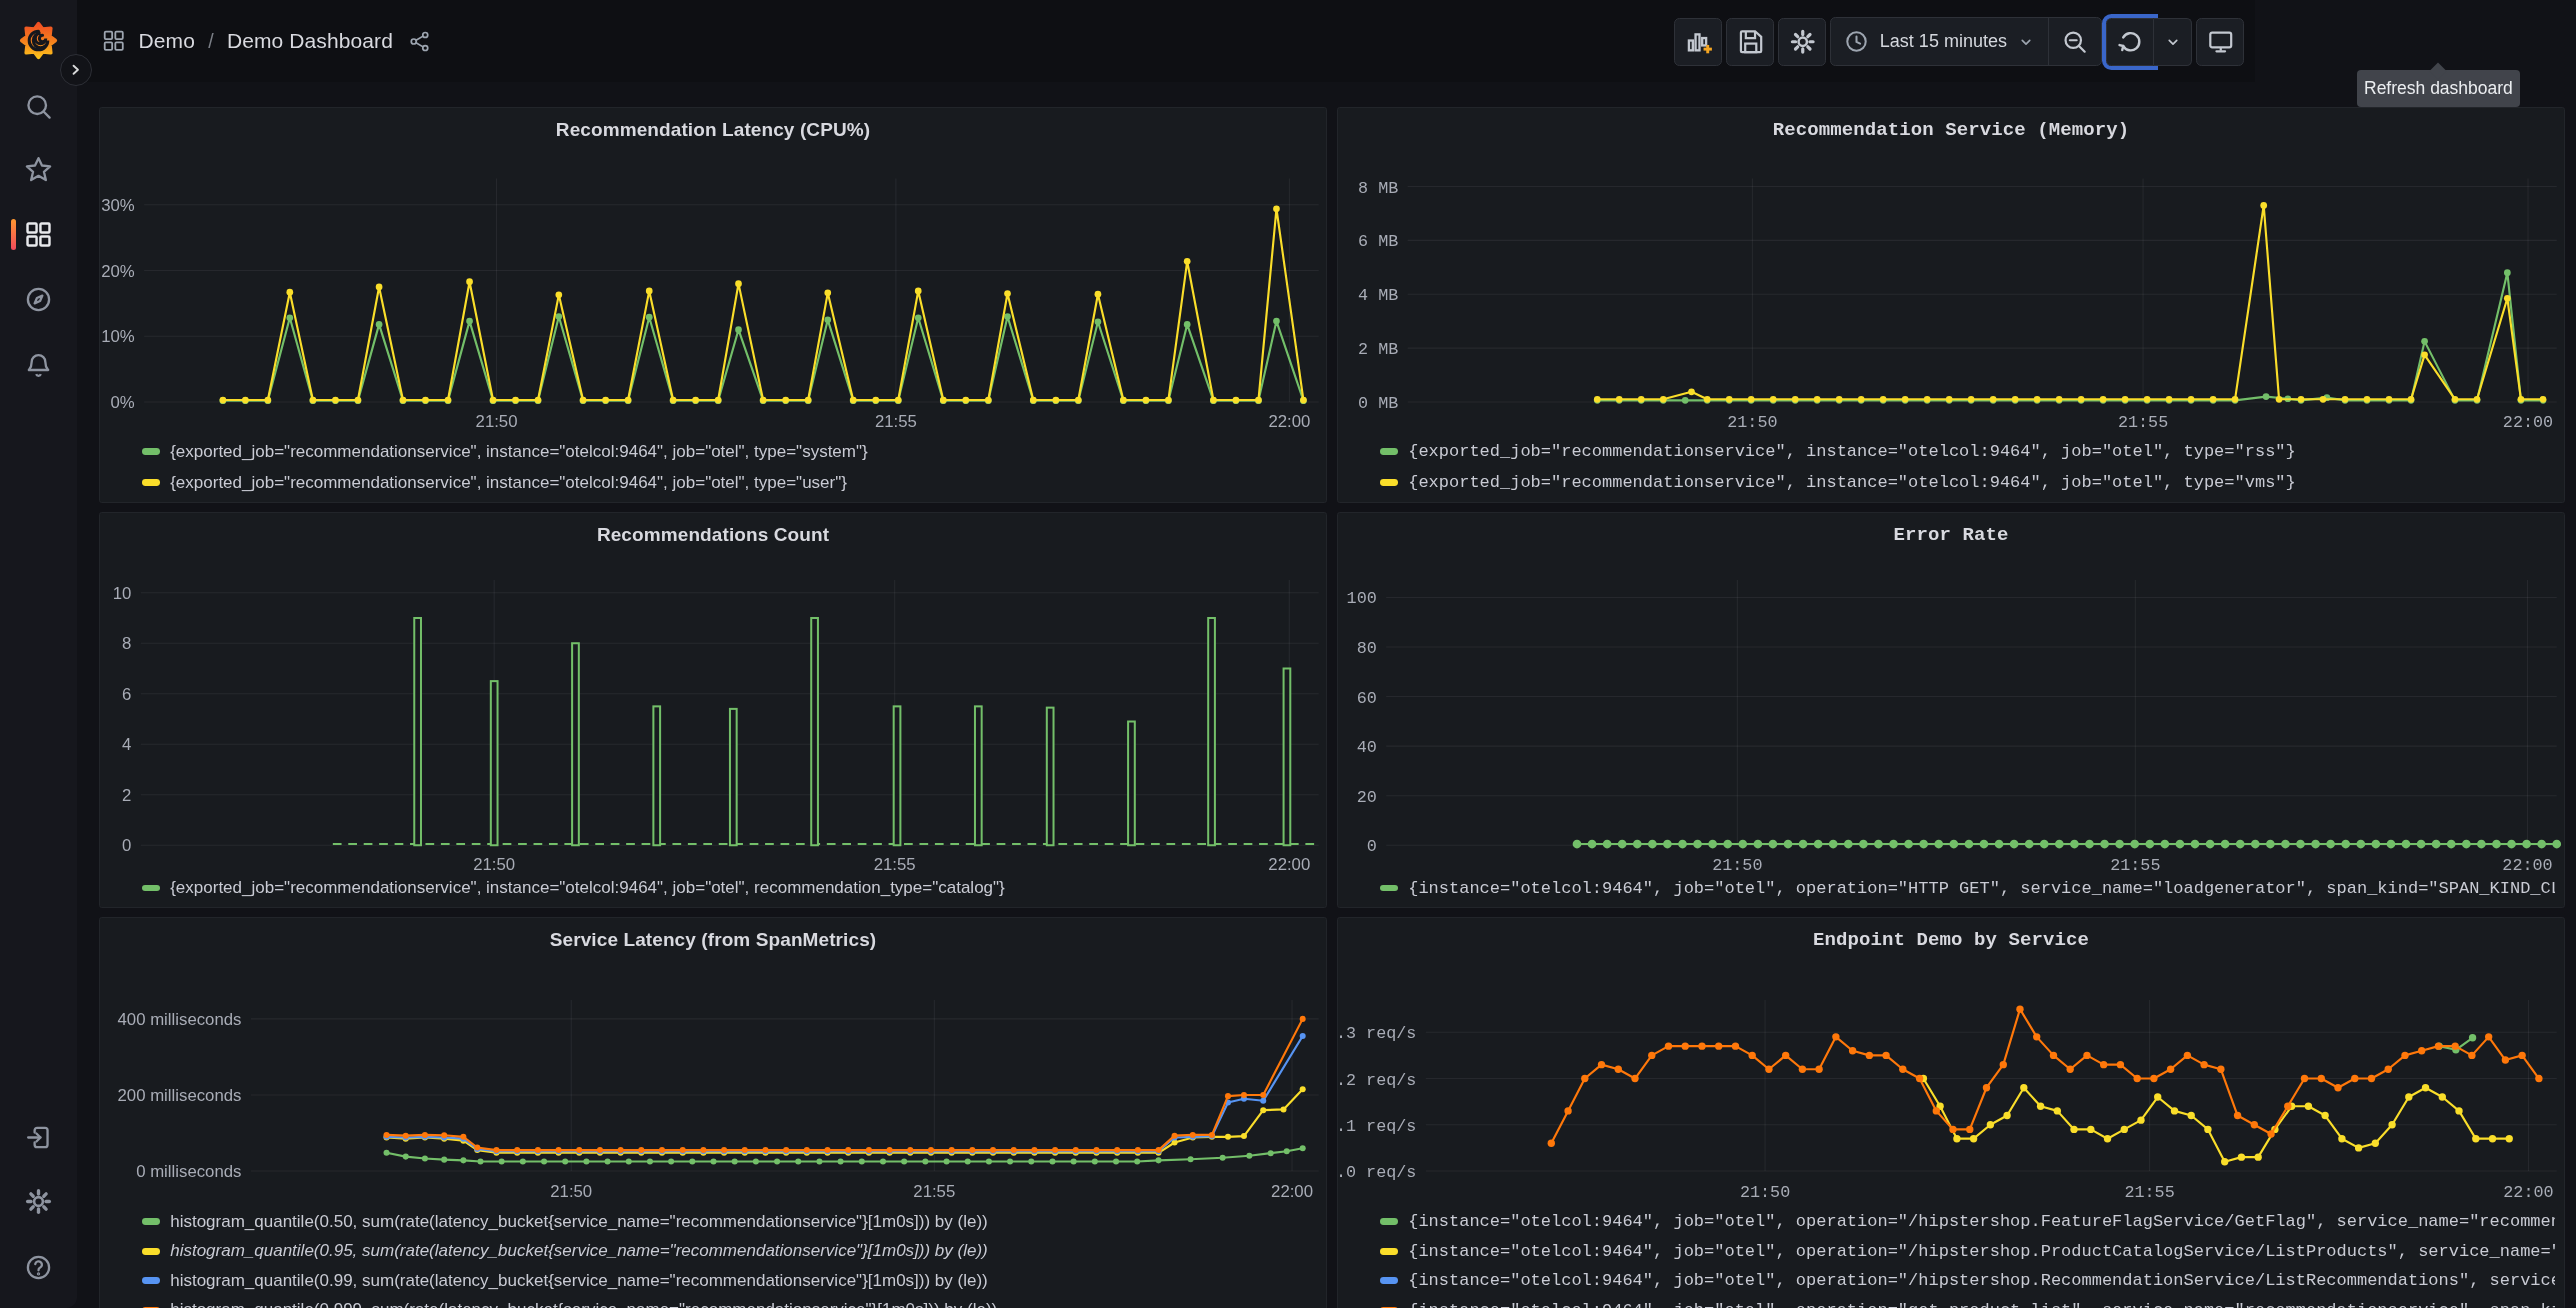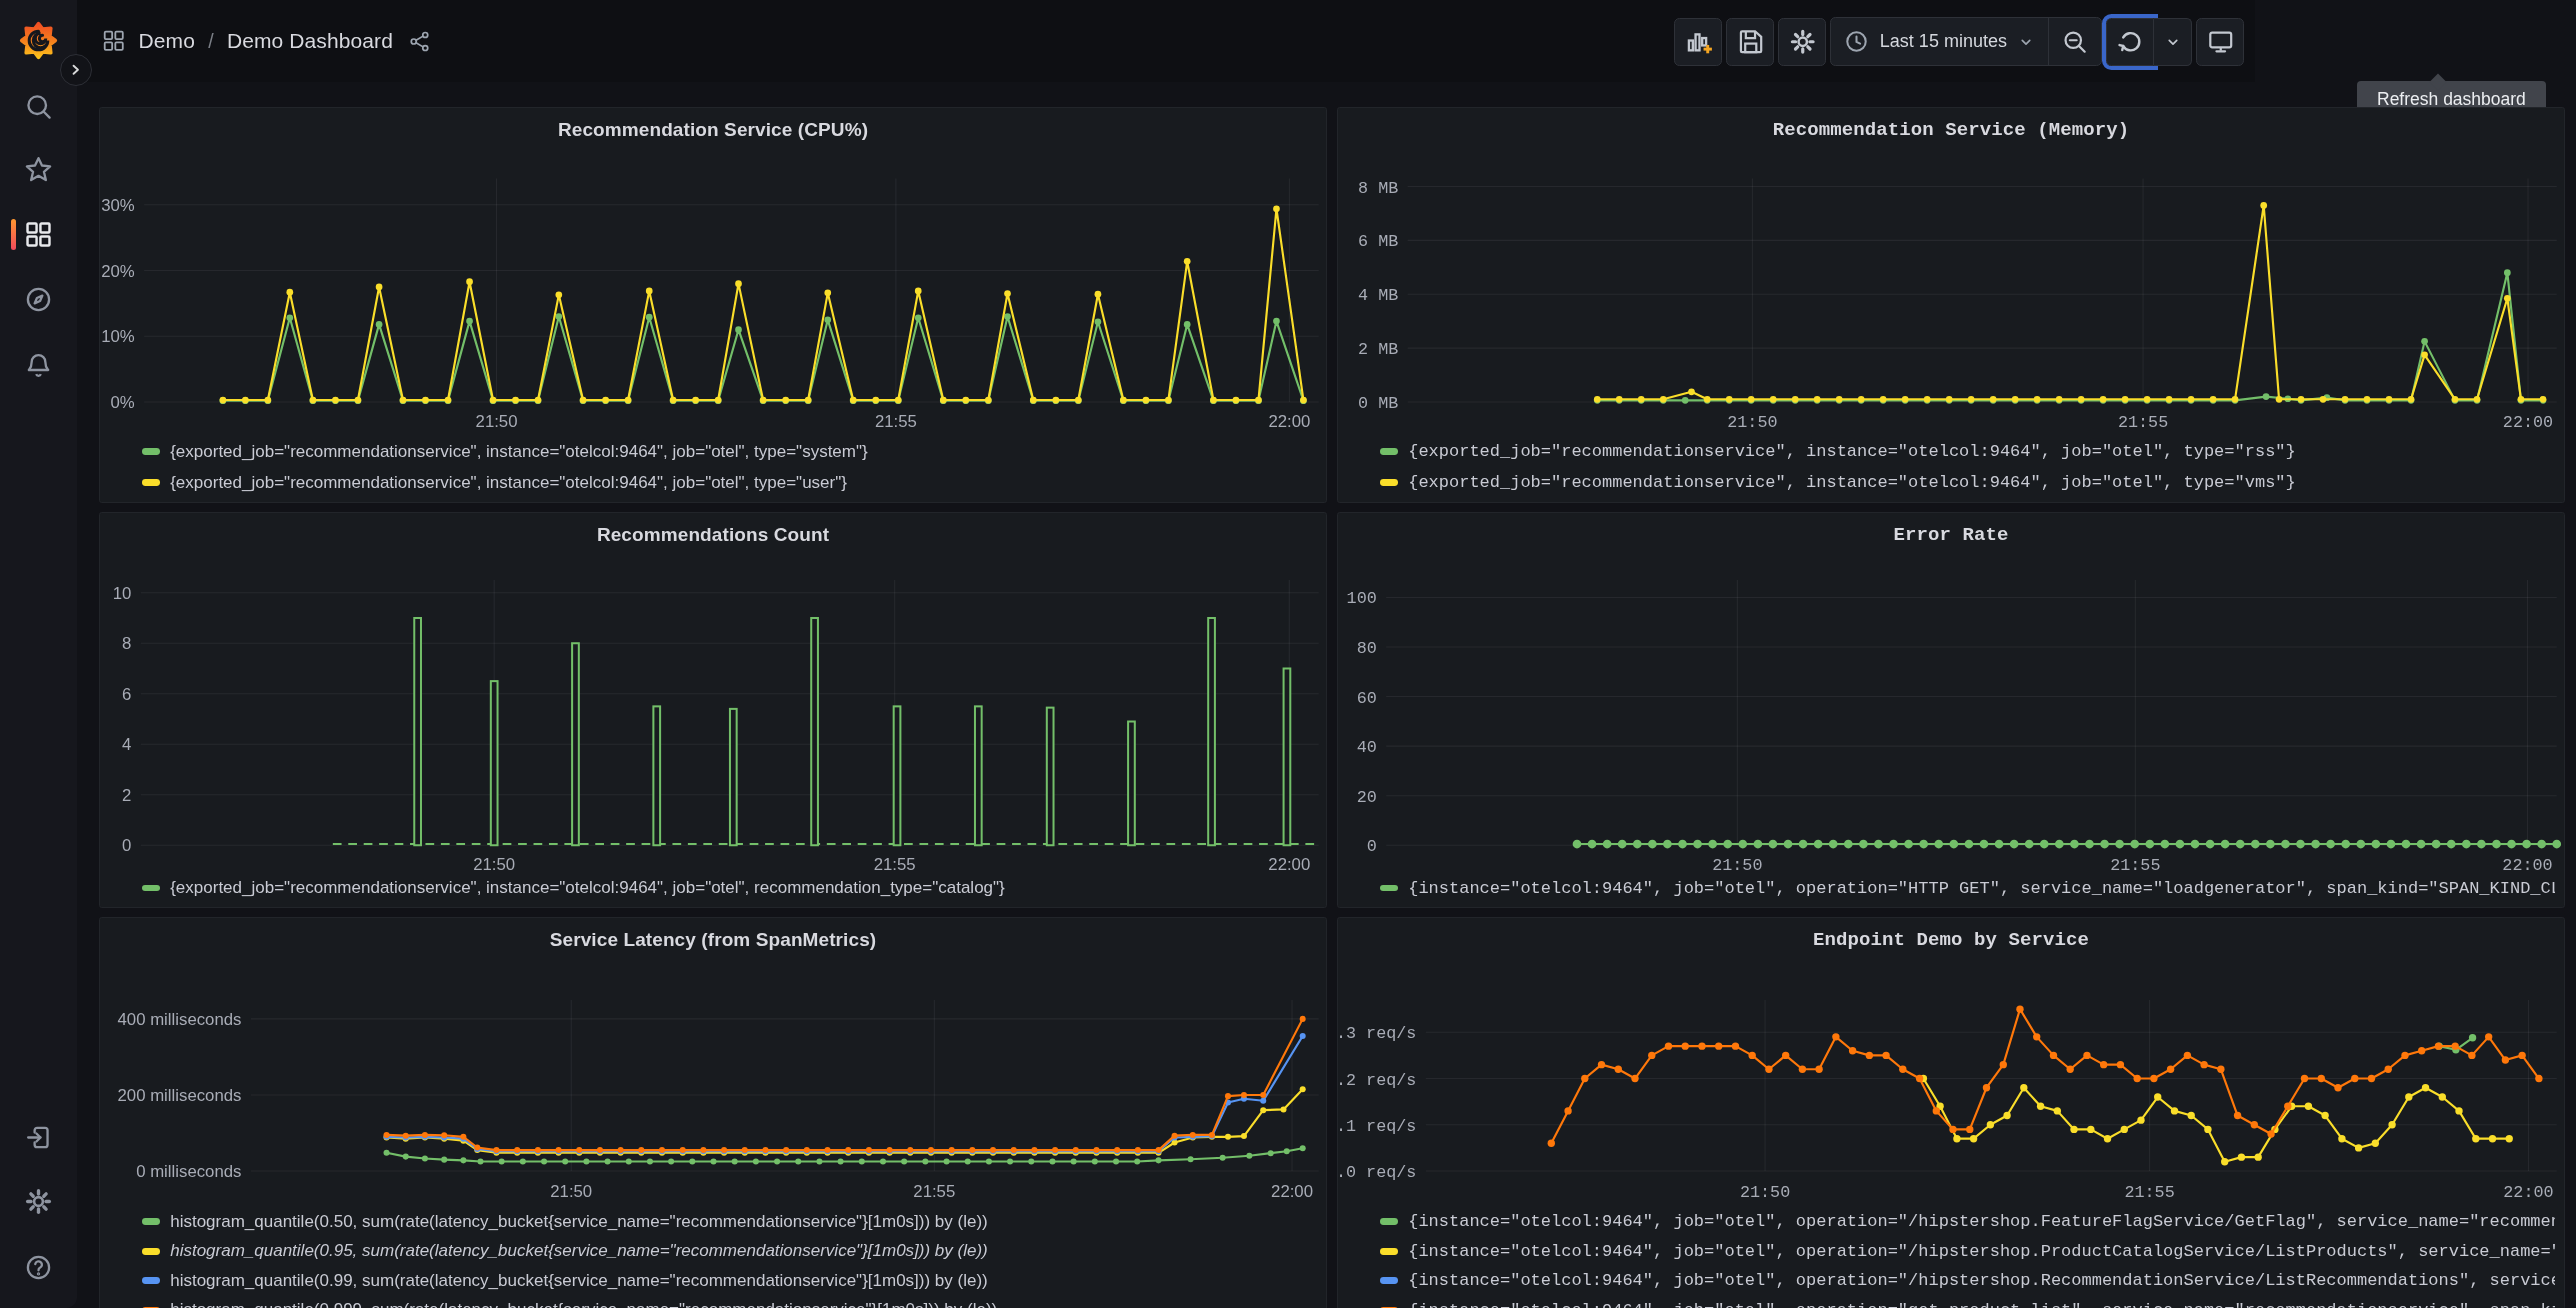--- a/index.html
+++ b/index.html
@@ -15,22 +15,22 @@
   .icon svg{display:block;}
   #toolbar{position:absolute;right:10.7px;top:17px;display:flex;align-items:center;gap:4px;}
   .tbtn{height:48px;min-width:48px;background:#1b1e24;border:0.7px solid #2e3138;border-radius:5.4px;
     display:flex;align-items:center;justify-content:center;color:#c3c8d0;cursor:pointer;}
   .tgroup{display:flex;align-items:stretch;background:#1b1e24;border:0.7px solid #2e3138;border-radius:5.4px;overflow:visible;}
   .tseg{display:flex;align-items:center;justify-content:center;color:#c3c8d0;padding:0 12px;height:47px;}
   .tseg+.tseg{border-left:0.7px solid #2e3138;}
   #time-picker-label{color:#d5d8de;font-size:18px;font-weight:500;margin:0 9.4px 0 9.4px;white-space:nowrap;}
   #refresh-btn{border-radius:5.4px;outline:4px solid #3a66c9;outline-offset:0.7px;background:#1b1e24;}
   
-  #tooltip{position:absolute;left:2357px;top:81px;background:#41444b;color:#eceef1;font-size:17.5px;
-    padding:8px 20px;border-radius:4px;white-space:nowrap;}
+  #tooltip{position:absolute;left:2357px;top:70px;background:#41444b;color:#eceef1;font-size:17.5px;
+    padding:8px 7px;border-radius:4px;white-space:nowrap;}
   #tooltip .arrow{position:absolute;left:75px;top:-5.4px;width:12px;height:12px;background:#41444b;transform:rotate(45deg);}
   
   #sidebar{position:absolute;left:0;top:0;width:77px;height:1308px;background:#16171d;border-radius:0 0 10.7px 0;}
   .side-item{position:absolute;left:0;width:77px;height:62px;display:flex;align-items:center;justify-content:center;color:#8e94a0;cursor:pointer;}
   .side-item.active{color:#e8e9ec;}
   .active-bar{position:absolute;left:10.7px;top:16px;width:5.4px;height:31px;border-radius:3.4px;
     background:linear-gradient(180deg,#ff9830 0%,#f2495c 100%);}
   #nav-expand{position:absolute;left:60px;top:54px;width:32px;height:32px;border-radius:50%;
     background:#121318;border:0.7px solid #2d2f36;display:flex;align-items:center;justify-content:center;color:#d8d9da;cursor:pointer;}
   
@@ -238,21 +238,21 @@
         </svg>
     </div>
   </div>
   <div id="nav-expand">
     <svg width="17.5" height="17.5" viewBox="0 0 24 24" fill="none" stroke="currentColor" stroke-width="2.6">
         <polyline points="9,6.5 15,12 9,17.5" stroke-linecap="round" stroke-linejoin="round"></polyline>
       </svg>
   </div>
 
   <div class="panel c0 r0">
-    <div class="panel-title">Recommendation Service (CPU%)</div>
+    <div class="panel-title">Recommendation Latency (CPU%)</div>
     <svg class="chart" width="1228" height="396" viewBox="0 0 1828 590">
         <line x1="590" y1="105" x2="590" y2="438" stroke="rgba(204,204,220,0.08)" stroke-width="1.6"></line>
         <text x="590" y="476" text-anchor="middle" font-size="25" fill="#a8acb6">21:50</text>
         <line x1="1185" y1="105" x2="1185" y2="438" stroke="rgba(204,204,220,0.08)" stroke-width="1.6"></line>
         <text x="1185" y="476" text-anchor="middle" font-size="25" fill="#a8acb6">21:55</text>
         <line x1="1771.25" y1="105" x2="1771.25" y2="438" stroke="rgba(204,204,220,0.08)" stroke-width="1.6"></line>
         <text x="1771.25" y="476" text-anchor="middle" font-size="25" fill="#a8acb6">22:00</text>
         <line x1="65" y1="438" x2="1815" y2="438" stroke="rgba(204,204,220,0.08)" stroke-width="1.6"></line>
         <text x="51" y="447" text-anchor="end" font-size="25" fill="#a8acb6">0%</text>
         <line x1="65" y1="340.05882352941177" x2="1815" y2="340.05882352941177" stroke="rgba(204,204,220,0.08)" stroke-width="1.6"></line>

